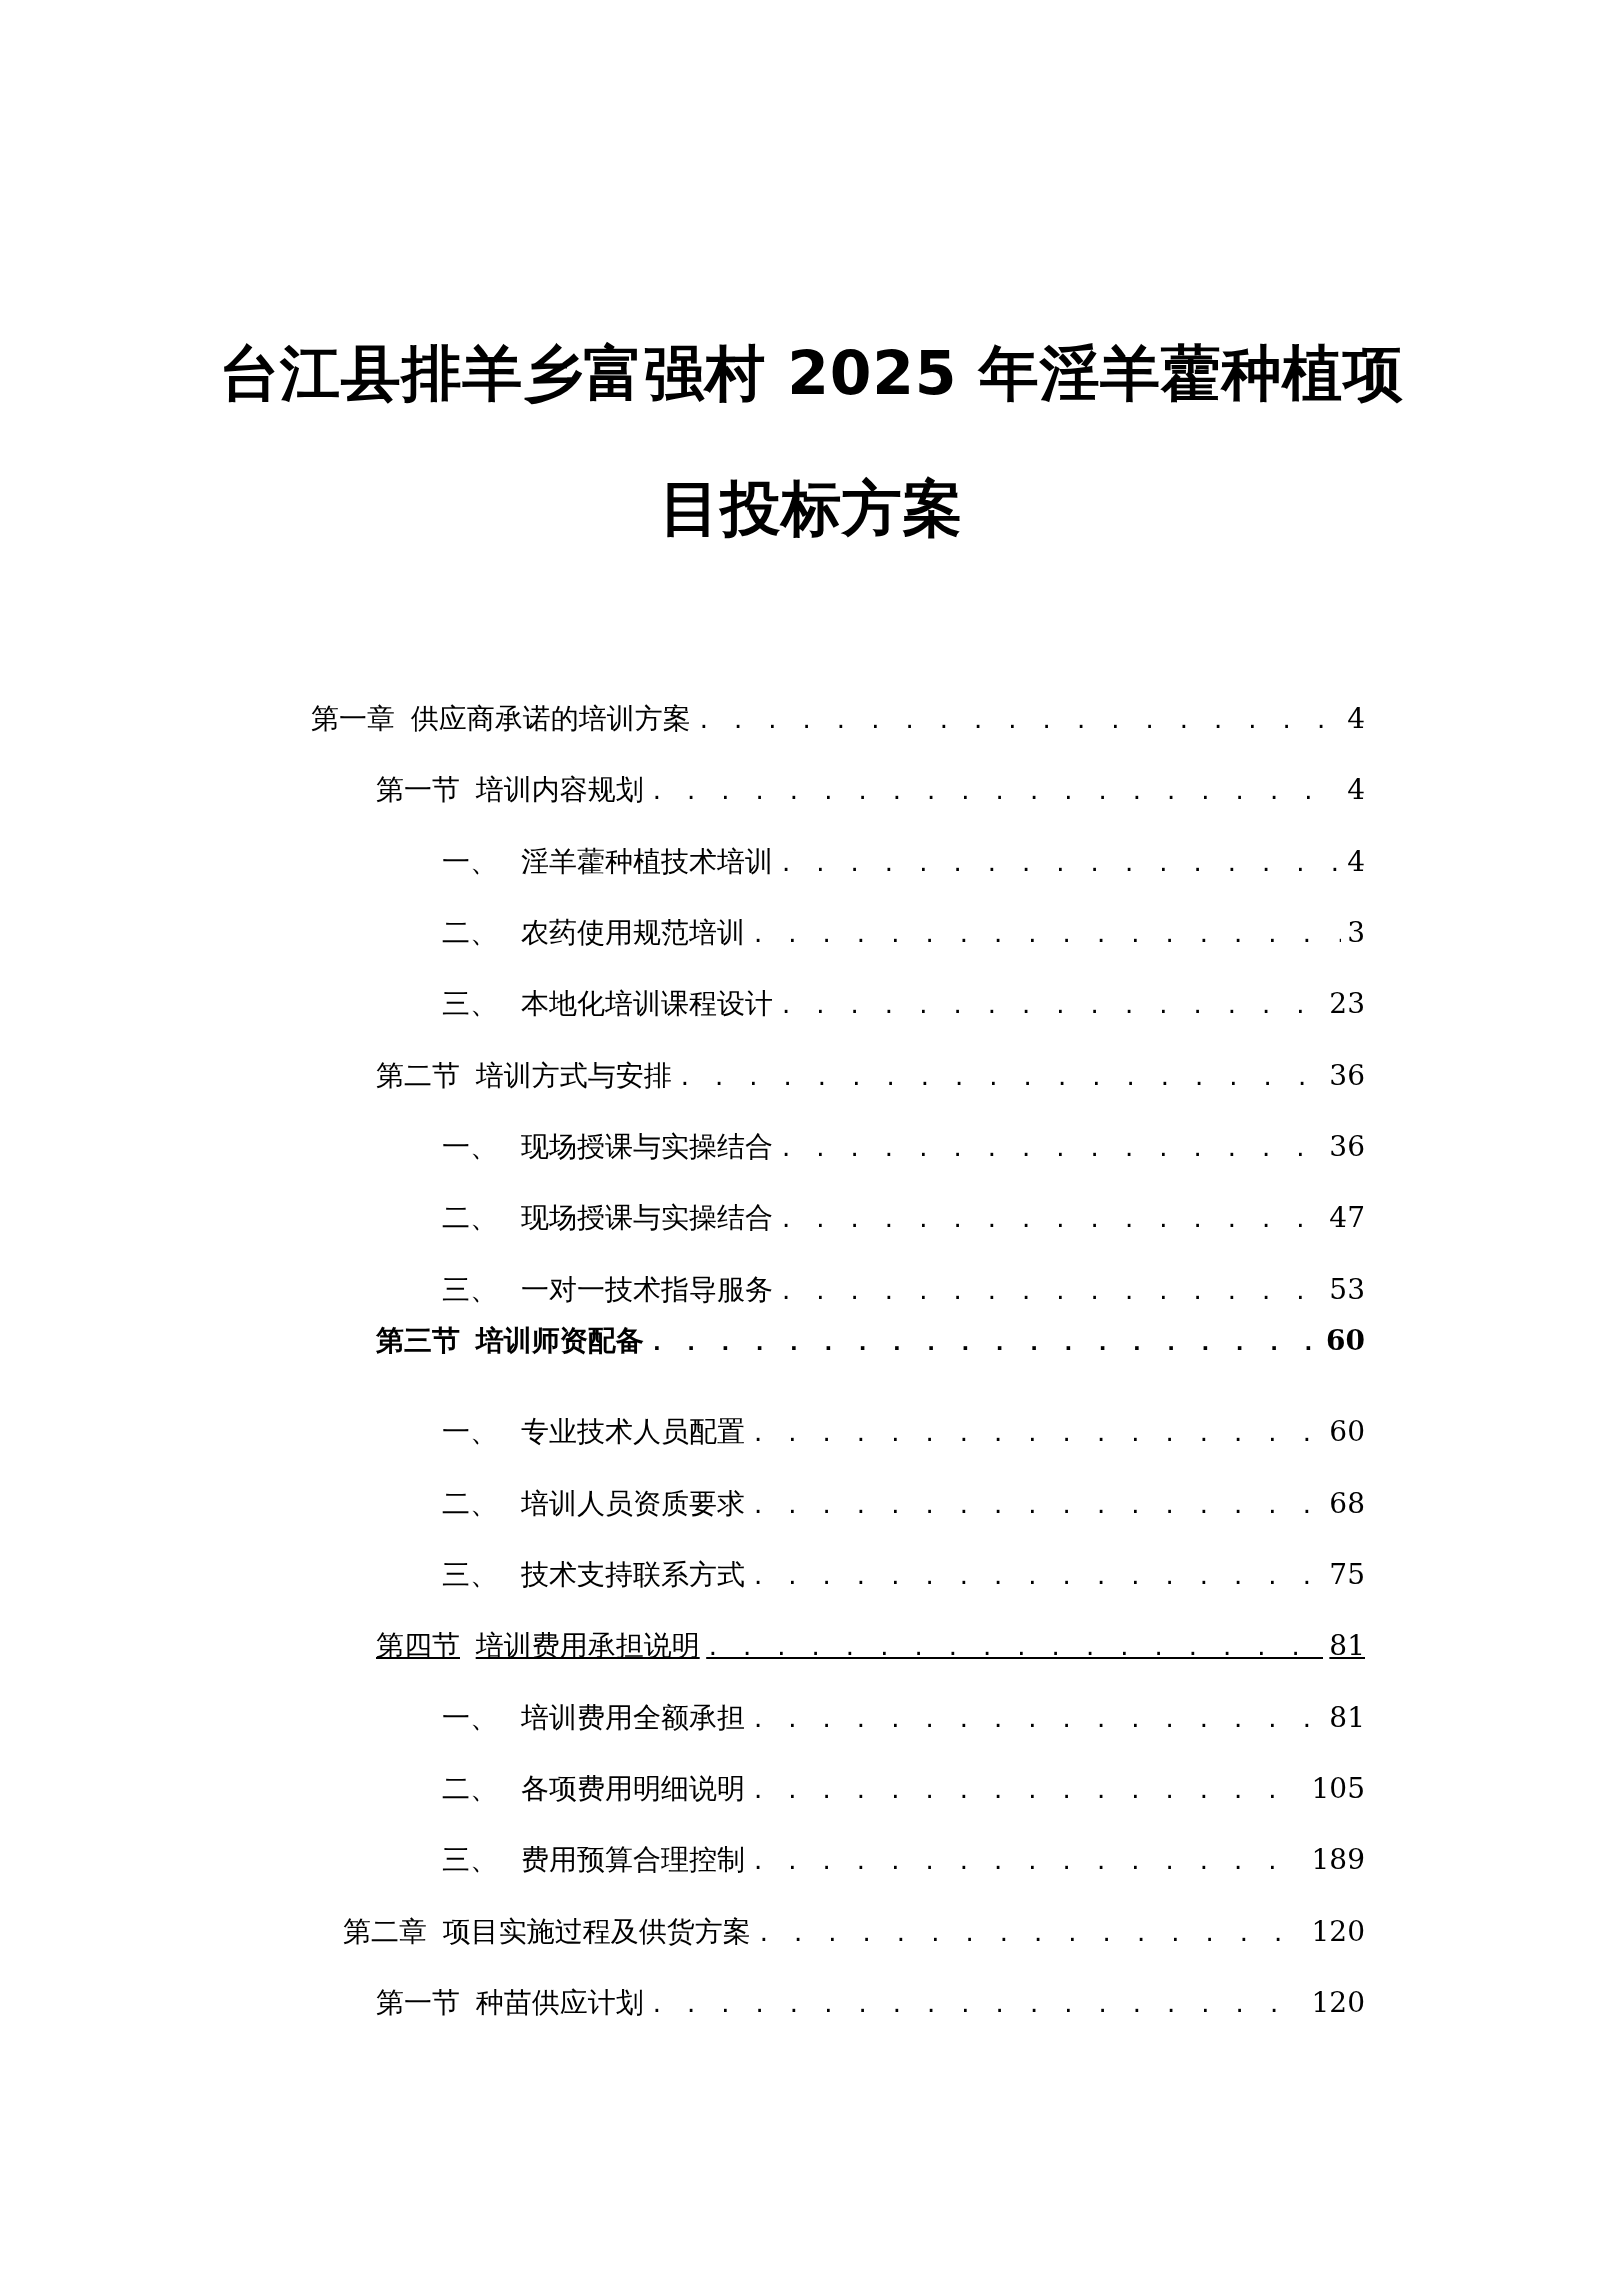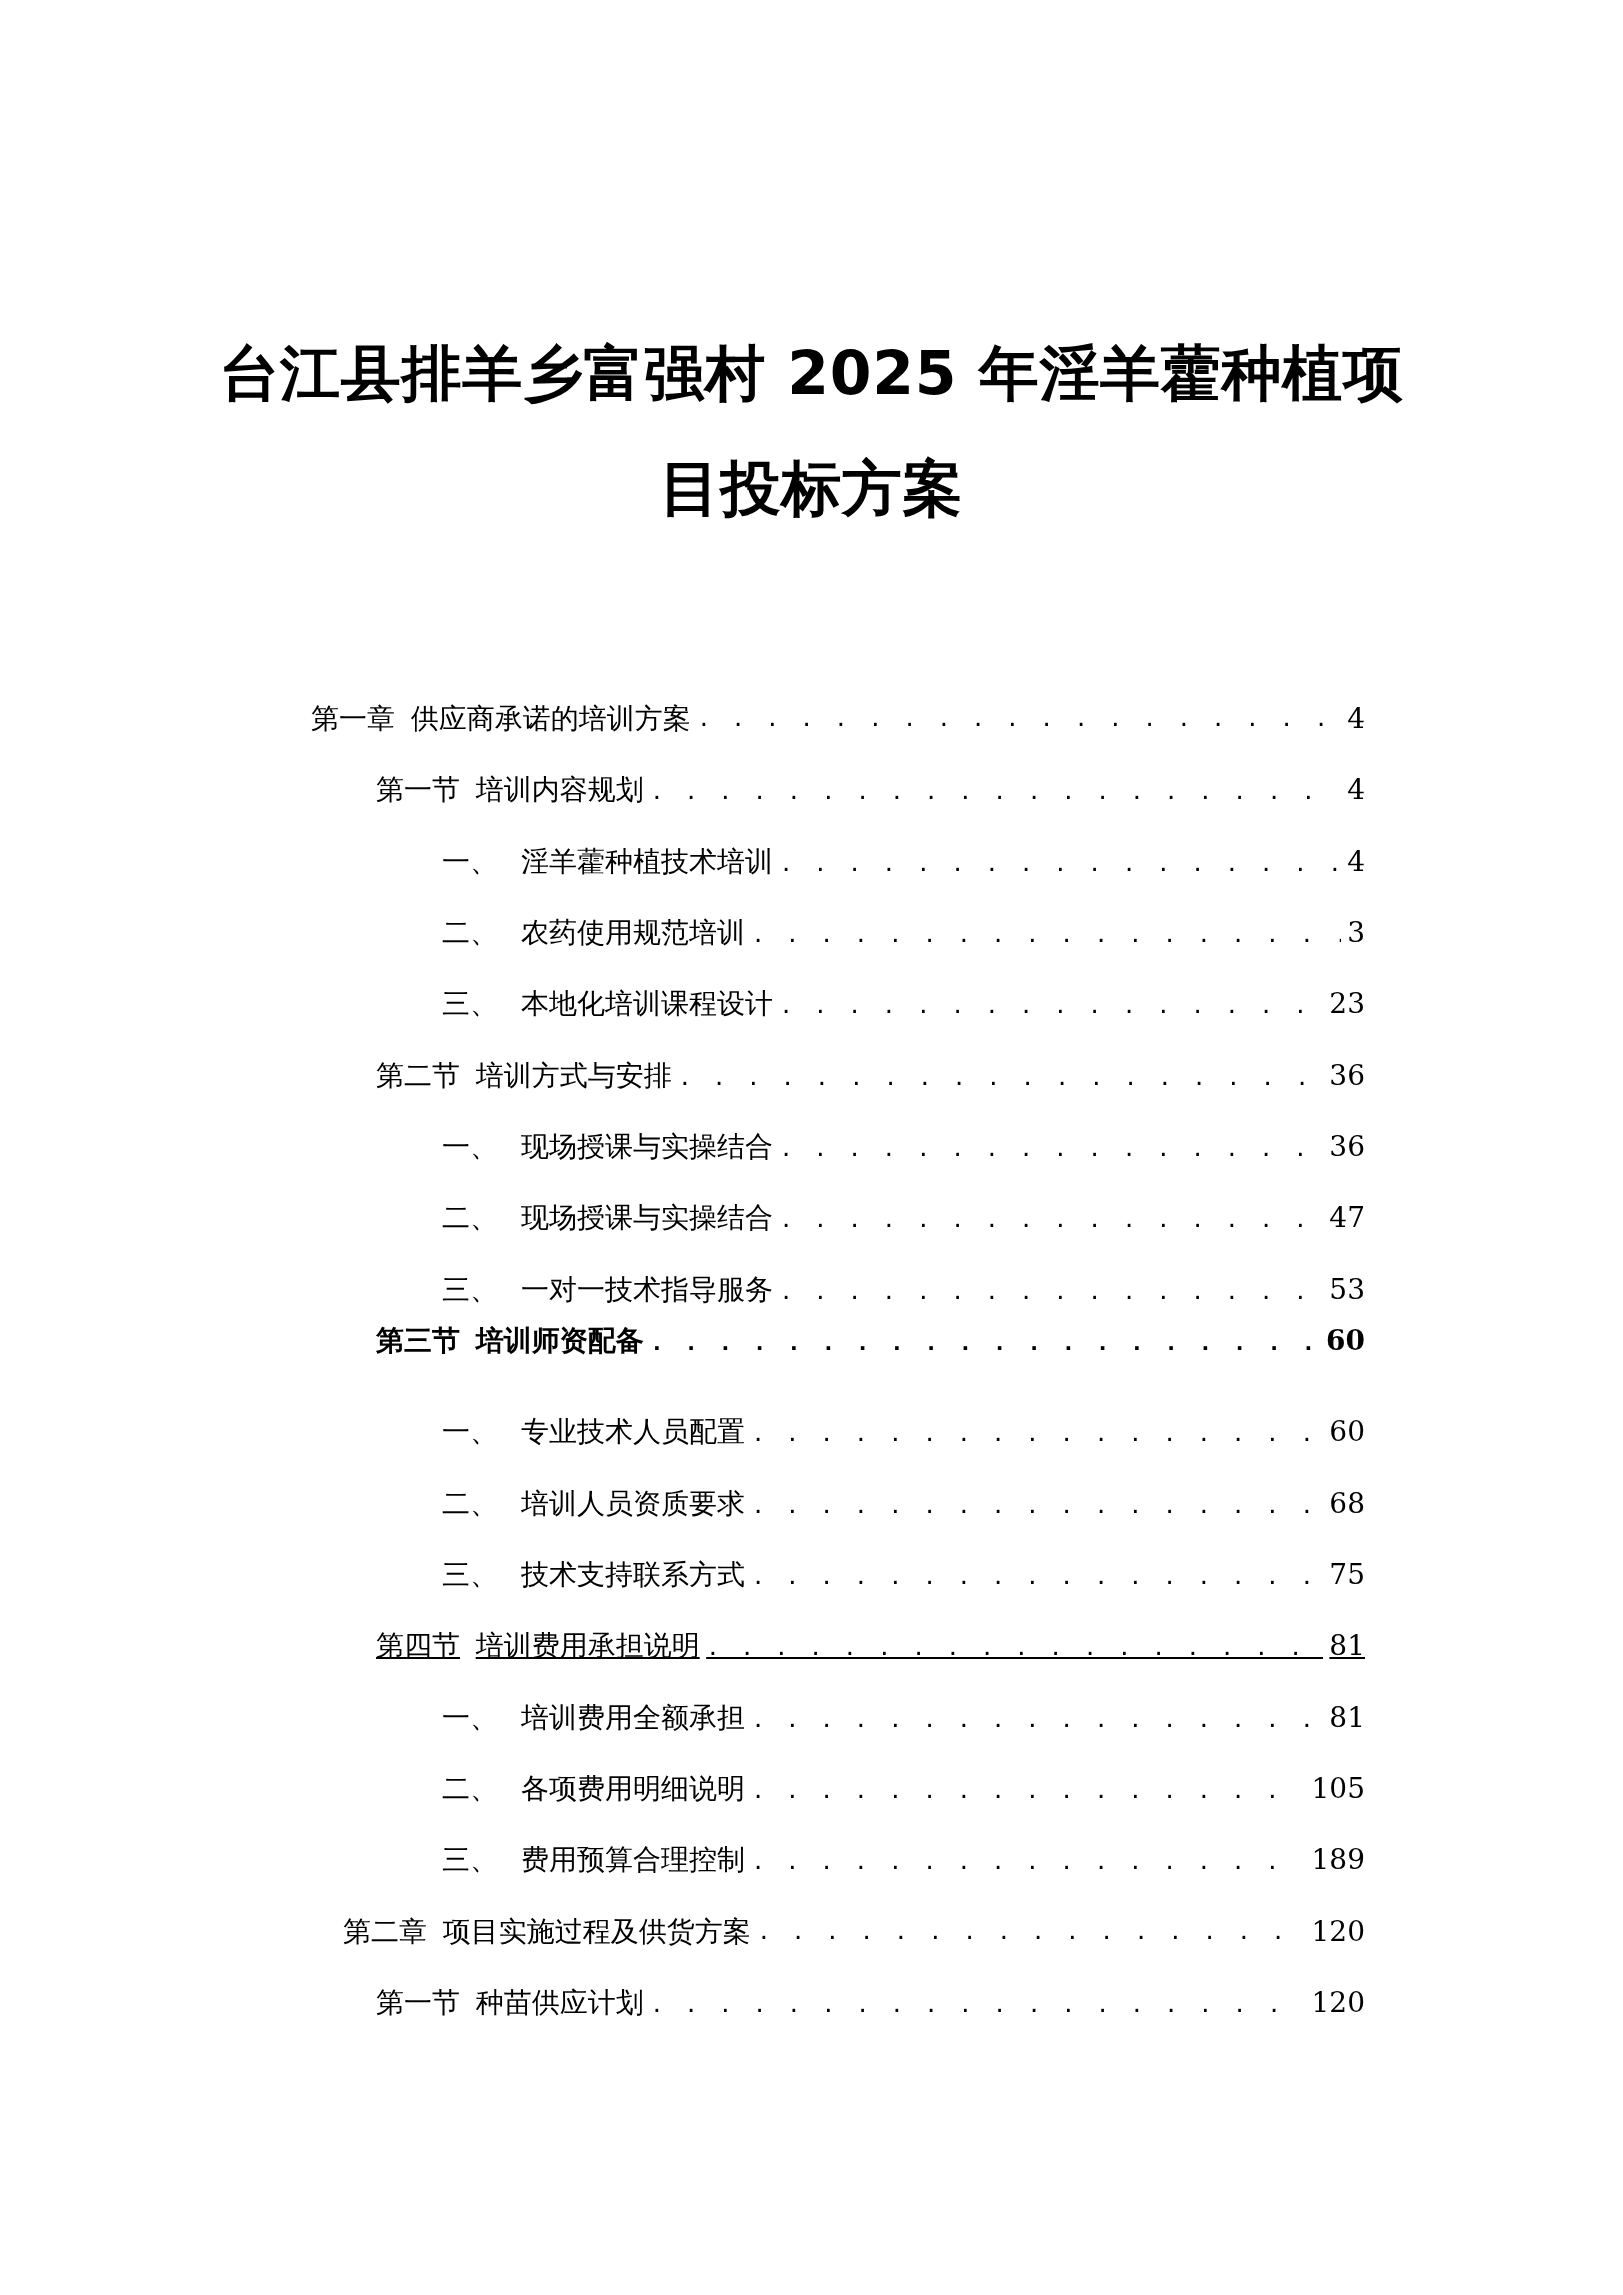--- a/index.html
+++ b/index.html
@@ -4,27 +4,27 @@
 <style>
   html, body { margin: 0; padding: 0; background: #ffffff; }
   body { width: 1623px; height: 2295px; position: relative; overflow: hidden;
          font-family: "DejaVu Serif", "Liberation Serif", serif; color: #000; }
   .title {
     position: absolute; left: 0; width: 1623px; text-align: center;
     font-family: "DejaVu Sans", "Liberation Sans", sans-serif;
     font-weight: bold; font-size: 60px; line-height: 72px; letter-spacing: 0.7px;
   }
   #title-1 { top: 337px; }
-  #title-2 { top: 452px; }
+  #title-2 { top: 472px; }
   .toc { position: absolute; left: 0; top: 699px; width: 1623px; }
   .toc-row {
     position: absolute; display: flex; align-items: baseline;
     font-size: 28px; line-height: 39px; right: 258px;
   }
-  .toc-row.level-1 { left: 311px; align-items: flex-end; }
+  .toc-row.level-1 { left: 311px; }
   .toc-row.level-2 { left: 376px; }
   .toc-row.level-3 { left: 442px; }
   .toc-prefix { white-space: pre; }
   .toc-row.level-3 .toc-prefix { display: inline-block; width: 79px; }
   .toc-row.level-1 .toc-prefix, .toc-row.level-2 .toc-prefix { margin-right: 15.7px; }
   .toc-text { white-space: nowrap; }
   .toc-leader {
     flex: 1; overflow: hidden; white-space: nowrap; margin: 0 6.5px;
     font-family: "DejaVu Sans Mono", "Liberation Mono", monospace; font-size: 22px;
     letter-spacing: 3.9px;

